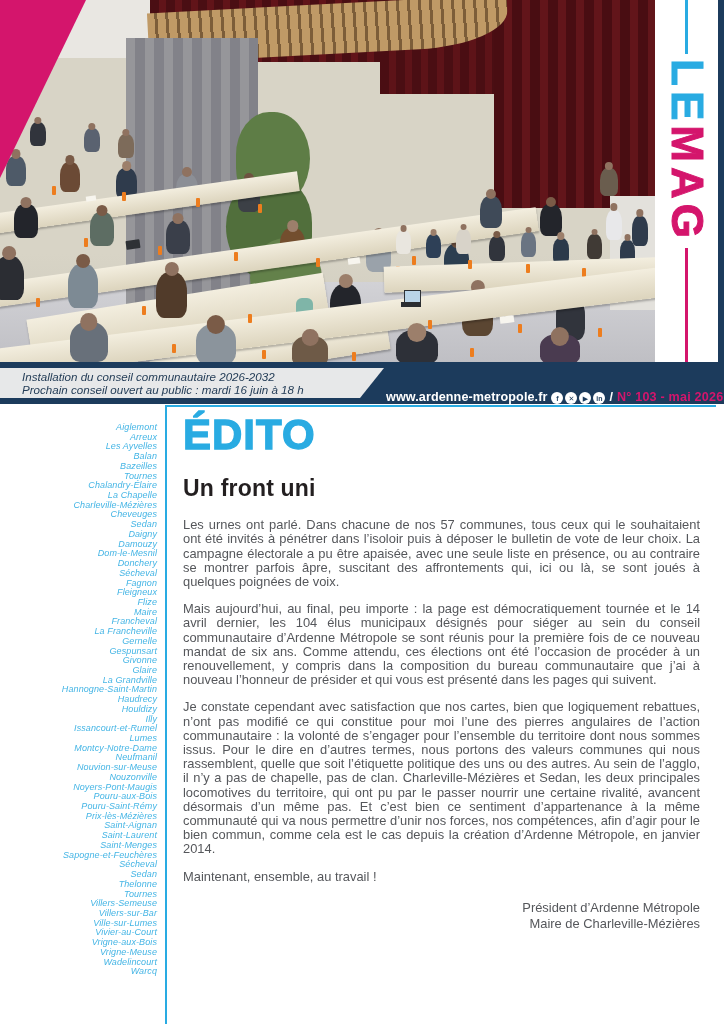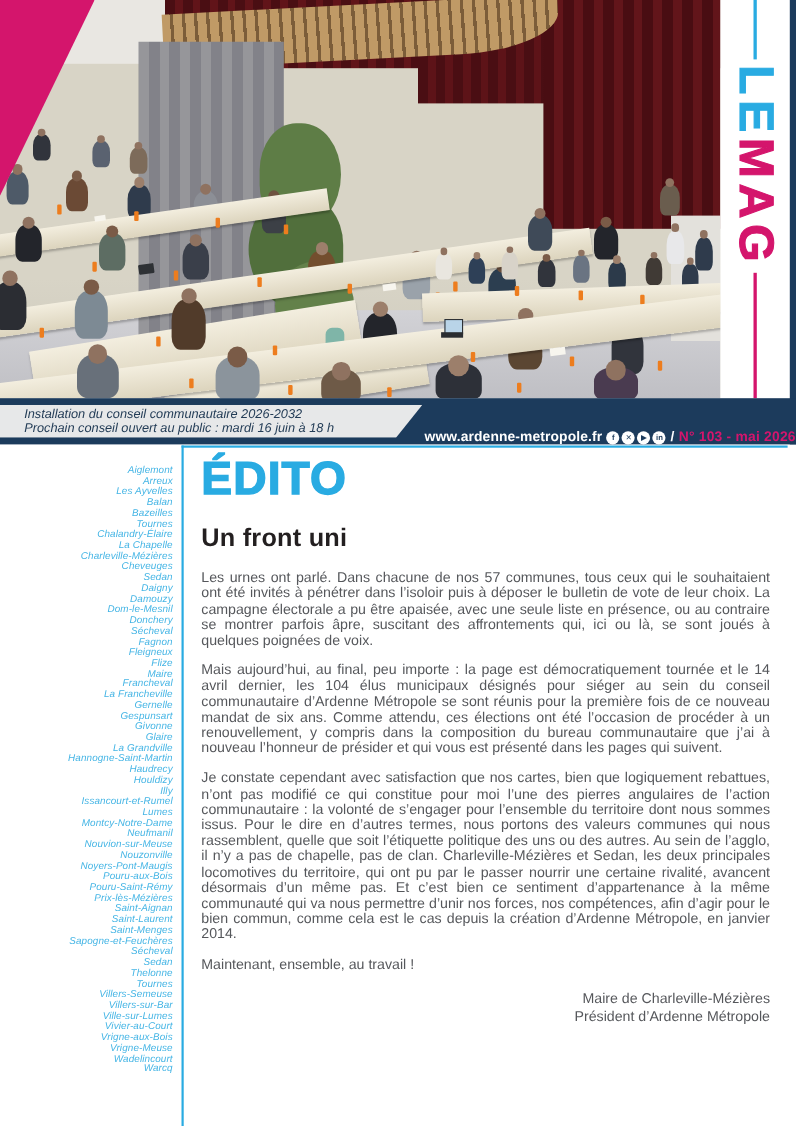--- a/index.html
+++ b/index.html
@@ -248,18 +248,18 @@
     <h1>ÉDITO</h1>
     <h2>Un front uni</h2>
     <div class="body">
 
     <p>Les urnes ont parlé. Dans chacune de nos 57 communes, tous ceux qui le souhaitaient ont été invités à pénétrer dans l’isoloir puis à déposer le bulletin de vote de leur choix. La campagne électorale a pu être apaisée, avec une seule liste en présence, ou au contraire se montrer parfois âpre, suscitant des affrontements qui, ici ou là, se sont joués à quelques poignées de voix.</p>
         <p>Mais aujourd’hui, au final, peu importe : la page est démocratiquement tournée et le 14 avril dernier, les 104 élus municipaux désignés pour siéger au sein du conseil communautaire d’Ardenne Métropole se sont réunis pour la première fois de ce nouveau mandat de six ans. Comme attendu, ces élections ont été l’occasion de procéder à un renouvellement, y compris dans la composition du bureau communautaire que j’ai à nouveau l’honneur de présider et qui vous est présenté dans les pages qui suivent.</p>
         <p>Je constate cependant avec satisfaction que nos cartes, bien que logiquement rebattues, n’ont pas modifié ce qui constitue pour moi l’une des pierres angulaires de l’action communautaire : la volonté de s’engager pour l’ensemble du territoire dont nous sommes issus. Pour le dire en d’autres termes, nous portons des valeurs communes qui nous rassemblent, quelle que soit l’étiquette politique des uns ou des autres. Au sein de l’agglo, il n’y a pas de chapelle, pas de clan. Charleville-Mézières et Sedan, les deux principales locomotives du territoire, qui ont pu par le passer nourrir une certaine rivalité, avancent désormais d’un même pas. Et c’est bien ce sentiment d’appartenance à la même communauté qui va nous permettre d’unir nos forces, nos compétences, afin d’agir pour le bien commun, comme cela est le cas depuis la création d’Ardenne Métropole, en janvier 2014.</p>
         <p>Maintenant, ensemble, au travail !</p>
       </div>
     <div class="signature">
+      <div>Président d’Ardenne Métropole</div>
       <div>Maire de Charleville-Mézières</div>
-      <div>Président d’Ardenne Métropole</div>
     </div>
   </main>
 
 </div>
 
 </body></html>

